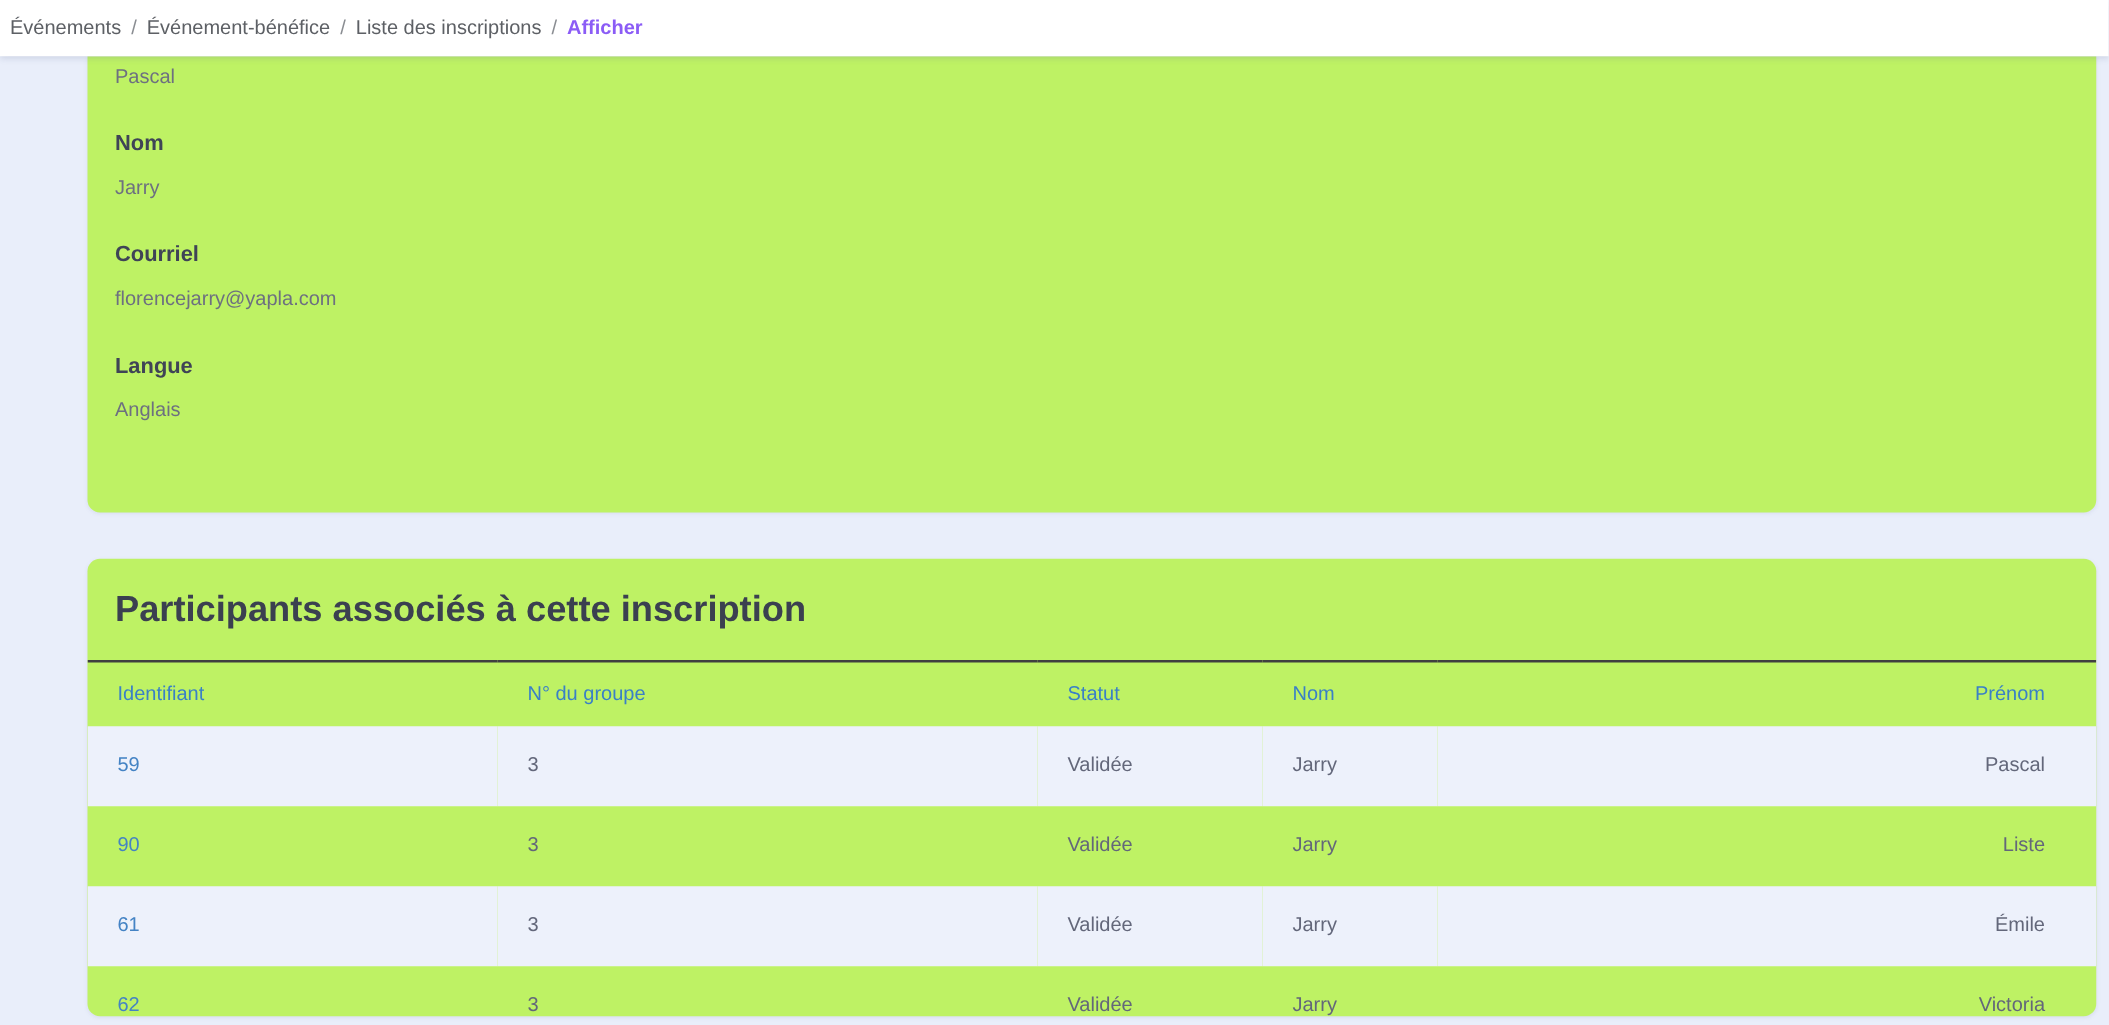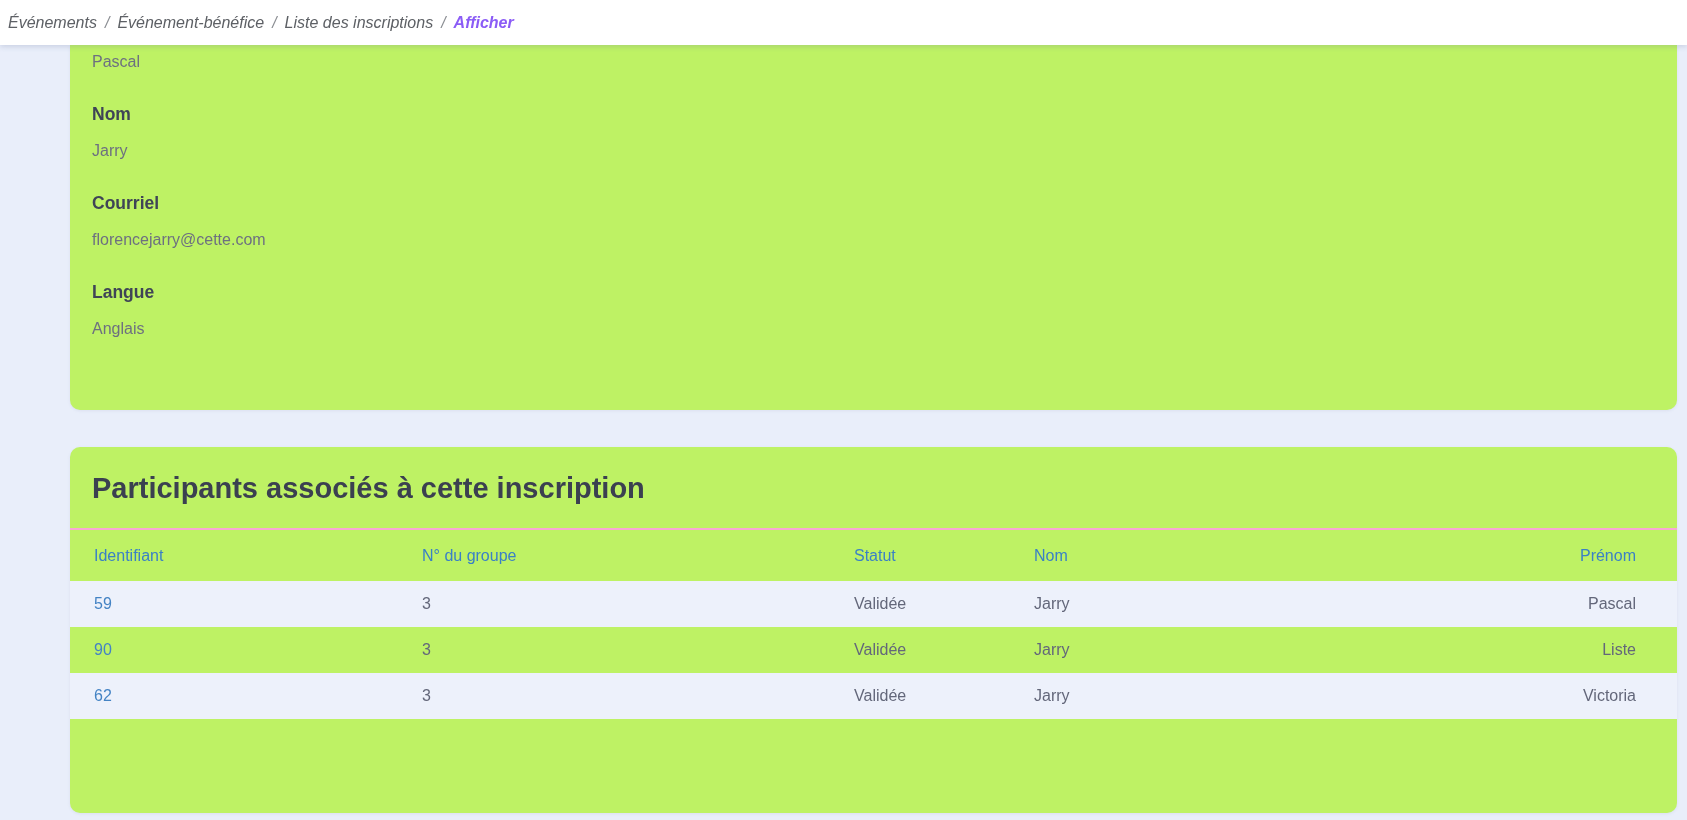--- a/index.html
+++ b/index.html
@@ -9,21 +9,20 @@
     background:#e9eefa;
     color:#63677a;
   }
   
   .topbar {
     position:relative; z-index:5;
     height:45px; background:#ffffff;
     display:flex; align-items:center;
     padding-left:8px;
     box-shadow:0 2px 5px rgba(100,115,155,.22);
-    font-style:italic;
   }
   .breadcrumb { display:flex; align-items:center; font-size:16px; color:#5d6065; }
   .breadcrumb .crumb { cursor:pointer; }
   .breadcrumb .sep { color:#8a8d92; margin:0 8px; }
   .breadcrumb .current { font-weight:700; color:#8b5cf6; }
   
   .content { margin-left:70px; width:1607px; }
   .card {
     background:#bef264;
     border-radius:10px;
@@ -40,28 +39,28 @@
   .field-group { margin-top:31px; }
   .field-label { font-size:17.5px; font-weight:700; color:#3f4456; line-height:22px; }
   .field-value { margin-top:16px; font-size:16px; color:#6d7080; line-height:20px; }
   
   .card-participants { margin-top:37px; height:366px; overflow:hidden; }
   .section-title {
     padding:28px 24px 26px 22px;
     font-size:29px; font-weight:700; color:#3b4050; line-height:27px;
   }
   table { width:100%; border-collapse:collapse; table-layout:fixed; }
-  thead tr { border-top:2px solid #f9a8d4; }
+  thead tr { border-top:2px solid #404040; }
   th {
     height:52px; text-align:left; vertical-align:middle;
     font-size:16px; font-weight:400; color:#3a80c6;
     padding-left:24px; cursor:pointer;
   }
   td {
-    height:46px; vertical-align:middle;
+    height:64px; vertical-align:middle;
     font-size:16px; color:#63677a;
     padding-left:24px;
   }
   tbody tr:nth-child(odd) { background:#edf1fb; }
   th:last-child, td:last-child { text-align:right; padding-right:41px; }
   td a { color:#4483c4; text-decoration:none; cursor:pointer; }
 </style>
 </head>
 <body>
 
@@ -82,21 +81,21 @@
   <section class="card card-registration">
     <div class="cut-value">Pascal</div>
     <div id="fields-host">
   <div class="field-group">
     <div class="field-label">Nom</div>
     <div class="field-value">Jarry</div>
   </div>
 
   <div class="field-group">
     <div class="field-label">Courriel</div>
-    <div class="field-value">florencejarry@cette.com</div>
+    <div class="field-value">florencejarry@yapla.com</div>
   </div>
 
   <div class="field-group">
     <div class="field-label">Langue</div>
     <div class="field-value">Anglais</div>
   </div>
 </div>
   </section>
 
   <section class="card card-participants">
@@ -132,20 +131,29 @@
   <tr>
     <td>
       <a>90</a>
     </td>
     <td>3</td>
     <td>Validée</td>
     <td>Jarry</td>
     <td>Liste</td>
   </tr>
 
+  <tr>
+    <td>
+      <a>61</a>
+    </td>
+    <td>3</td>
+    <td>Validée</td>
+    <td>Jarry</td>
+    <td>Émile</td>
+  </tr>
 
   <tr>
     <td>
       <a>62</a>
     </td>
     <td>3</td>
     <td>Validée</td>
     <td>Jarry</td>
     <td>Victoria</td>
   </tr>

